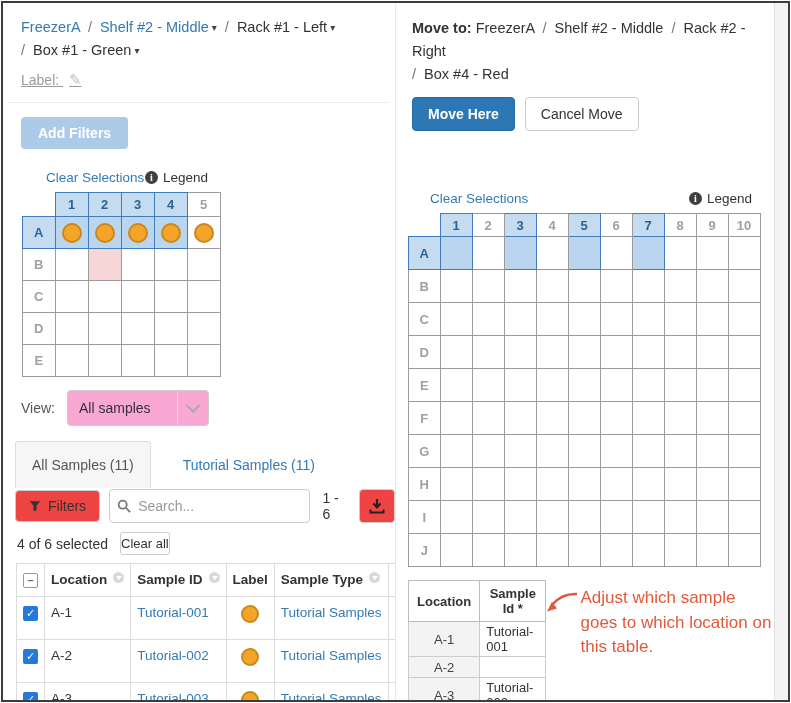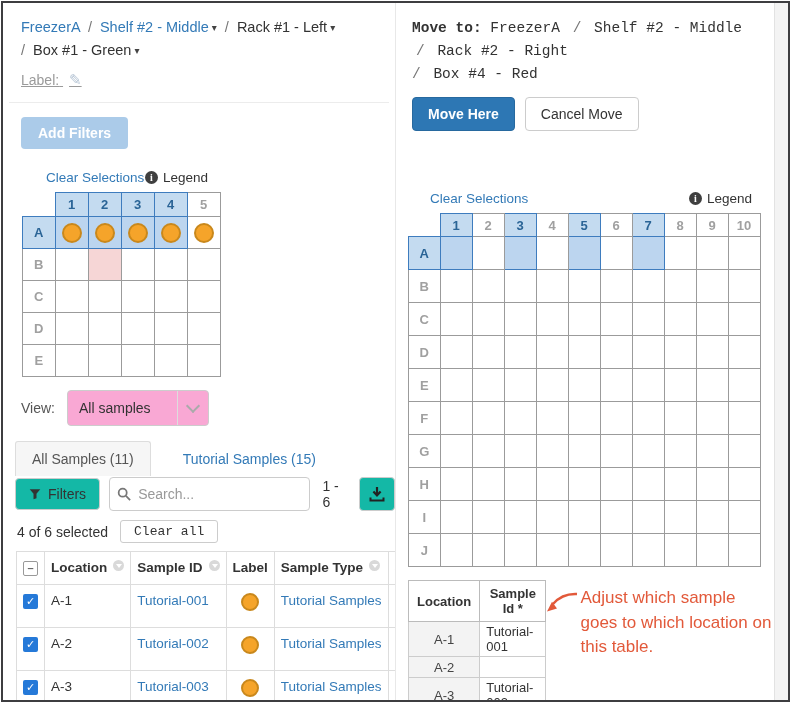--- a/index.html
+++ b/index.html
@@ -52,55 +52,55 @@
   .view-row{margin:13px 0 0 18px;display:flex;align-items:center;gap:12px;font-size:14px;color:#555;}
   .select{width:140px;height:34px;border:1px solid #ccc;border-radius:4px;display:flex;
           align-items:center;background:#f9a8d4;cursor:pointer;}
   .select .val{flex:1;padding-left:11px;color:#333;}
   .select .chev-zone{width:30px;height:100%;border-left:1px solid #ddd;display:flex;
           align-items:center;justify-content:center;}
   .chev{width:8px;height:8px;border-right:2px solid #aaa;border-bottom:2px solid #aaa;
         transform:rotate(45deg);margin-top:-4px;}
   
   .tabs{margin:15px 0 0 12px;display:flex;align-items:flex-end;gap:16px;font-size:14px;}
-  .tab{padding:9px 16px;cursor:pointer;}
+  .tab{padding:15px 16px;cursor:pointer;}
   .tab.active{background:#f6f6f6;border:1px solid #ddd;border-bottom:none;
               border-radius:3px 3px 0 0;color:#555;}
   .tab.inactive{color:#337ab7;}
   
   .toolbar{margin:1px 0 0 12px;display:flex;align-items:center;gap:9px;}
-  .btn{background:#14b8a6;border:1px solid #ccc;border-radius:4px;color:#333;font-size:14px;
+  .btn{background:#ef4444;border:1px solid #ccc;border-radius:4px;color:#333;font-size:14px;
        font-family:inherit;padding:7px 13px;display:inline-flex;align-items:center;gap:7px;}
   .search-wrap{position:relative;width:206px;}
   .search-wrap input{width:100%;height:34px;box-sizing:border-box;border:1px solid #ccc;
        border-radius:4px;padding:0 8px 0 28px;font-size:14px;font-family:inherit;color:#333;}
   .search-wrap input::placeholder{color:#999;}
   .search-wrap svg{position:absolute;left:8px;top:10px;}
   .range{font-size:14px;color:#333;margin-left:3px;}
   .icon-btn{width:37px;height:34px;justify-content:center;padding:0;}
   .selinfo{margin:9px 0 0 14px;display:flex;align-items:center;gap:12px;font-size:14px;}
   .clear-all{background:#fff;border:1px solid #ccc;border-radius:3px;font-size:13px;
-             font-family:Liberation Mono, monospace;color:#333;padding:3px 13px;}
+             font-family:Liberation Sans, sans-serif;color:#333;padding:3px 0;}
   
   .stable{border-collapse:collapse;table-layout:fixed;font-size:13.5px;margin:8px 0 0 13px;}
   .stable th,.stable td{border:1px solid #ddd;padding:8px 6px;text-align:left;vertical-align:top;
              white-space:nowrap;overflow:hidden;}
   .stable th{color:#333;}
   .stable tbody tr{height:43px;}
   .cbx{display:inline-block;width:15px;height:15px;border-radius:2px;background:#2579d8;
        color:#fff;font-size:11px;line-height:15px;text-align:center;}
   .cbx.ind{background:#fff;border:1px solid #999;color:#666;line-height:13px;width:13px;height:13px;}
   .sort-ic{display:inline-block;width:11px;height:11px;border-radius:50%;background:#d9d9d9;
            position:relative;margin-left:6px;vertical-align:1px;}
   .sort-ic:after{content:"";position:absolute;left:3px;top:4px;border-left:3px solid transparent;
            border-right:3px solid transparent;border-top:4px solid #fff;}
   .cell-dot{width:14px;height:14px;border-radius:50%;background:#f5a42a;border:2px solid #c9881c;
             display:inline-block;}
   
-  .move-crumbs{margin:14px 14px 0 16px;font-size:14.5px;line-height:23px;color:#333;font-family:Liberation Mono, monospace;}
+  .move-crumbs{margin:14px 14px 0 16px;font-size:14.5px;line-height:23px;color:#333;}
   .bold{font-weight:bold;}
   .btns{margin:11px 0 0 16px;display:flex;gap:10px;}
   .btn-primary{background:#2d77b4;border:1px solid #27699f;color:#fff;font-weight:600;
        border-radius:4px;font-size:14px;font-family:inherit;padding:8px 15px;}
   .btn-plain{background:#fff;border:1px solid #ccc;color:#333;border-radius:4px;font-size:14px;
        font-family:inherit;padding:8px 15px;}
   
   .bottom-right{display:flex;margin:13px 0 0 12px;}
   .atable{border-collapse:collapse;font-size:13px;}
   .atable th{border:1px solid #bbb;background:#fff;color:#333;padding:5px 8px;font-size:13px;}
@@ -204,21 +204,21 @@
       <div class="select">
         <span class="val">All samples</span>
         <span class="chev-zone">
             <span class="chev"></span>
           </span>
       </div>
     </div>
 
     <div class="tabs">
       <div class="tab active">All Samples (11)</div>
-      <div class="tab inactive">Tutorial Samples (15)</div>
+      <div class="tab inactive">Tutorial Samples (11)</div>
     </div>
 
     <div class="toolbar">
       <button class="btn">
         <svg width="12" height="12" viewBox="0 0 16 16">
             <path d="M1 1.5h14L10 7.8v5.7l-4 1.5V7.8z" fill="#333"></path>
           </svg>
         <span>Filters</span>
       </button>
       <span class="search-wrap">

